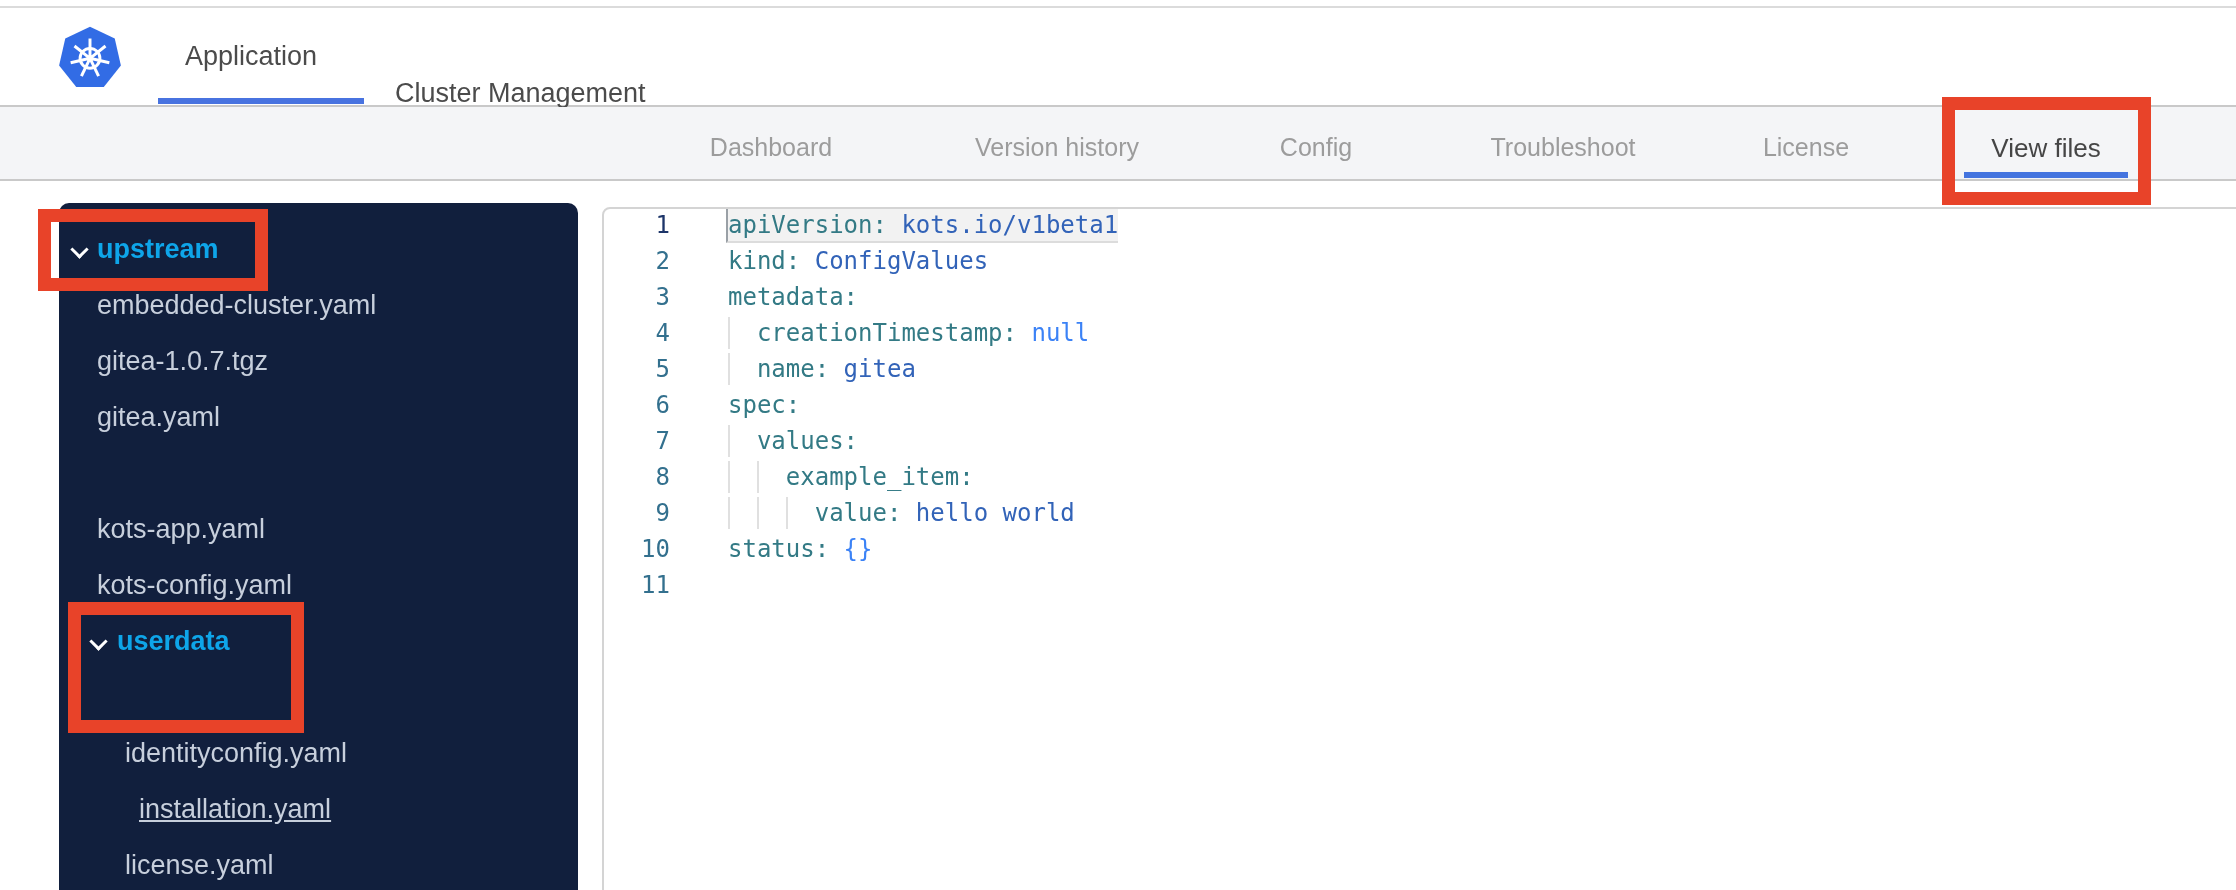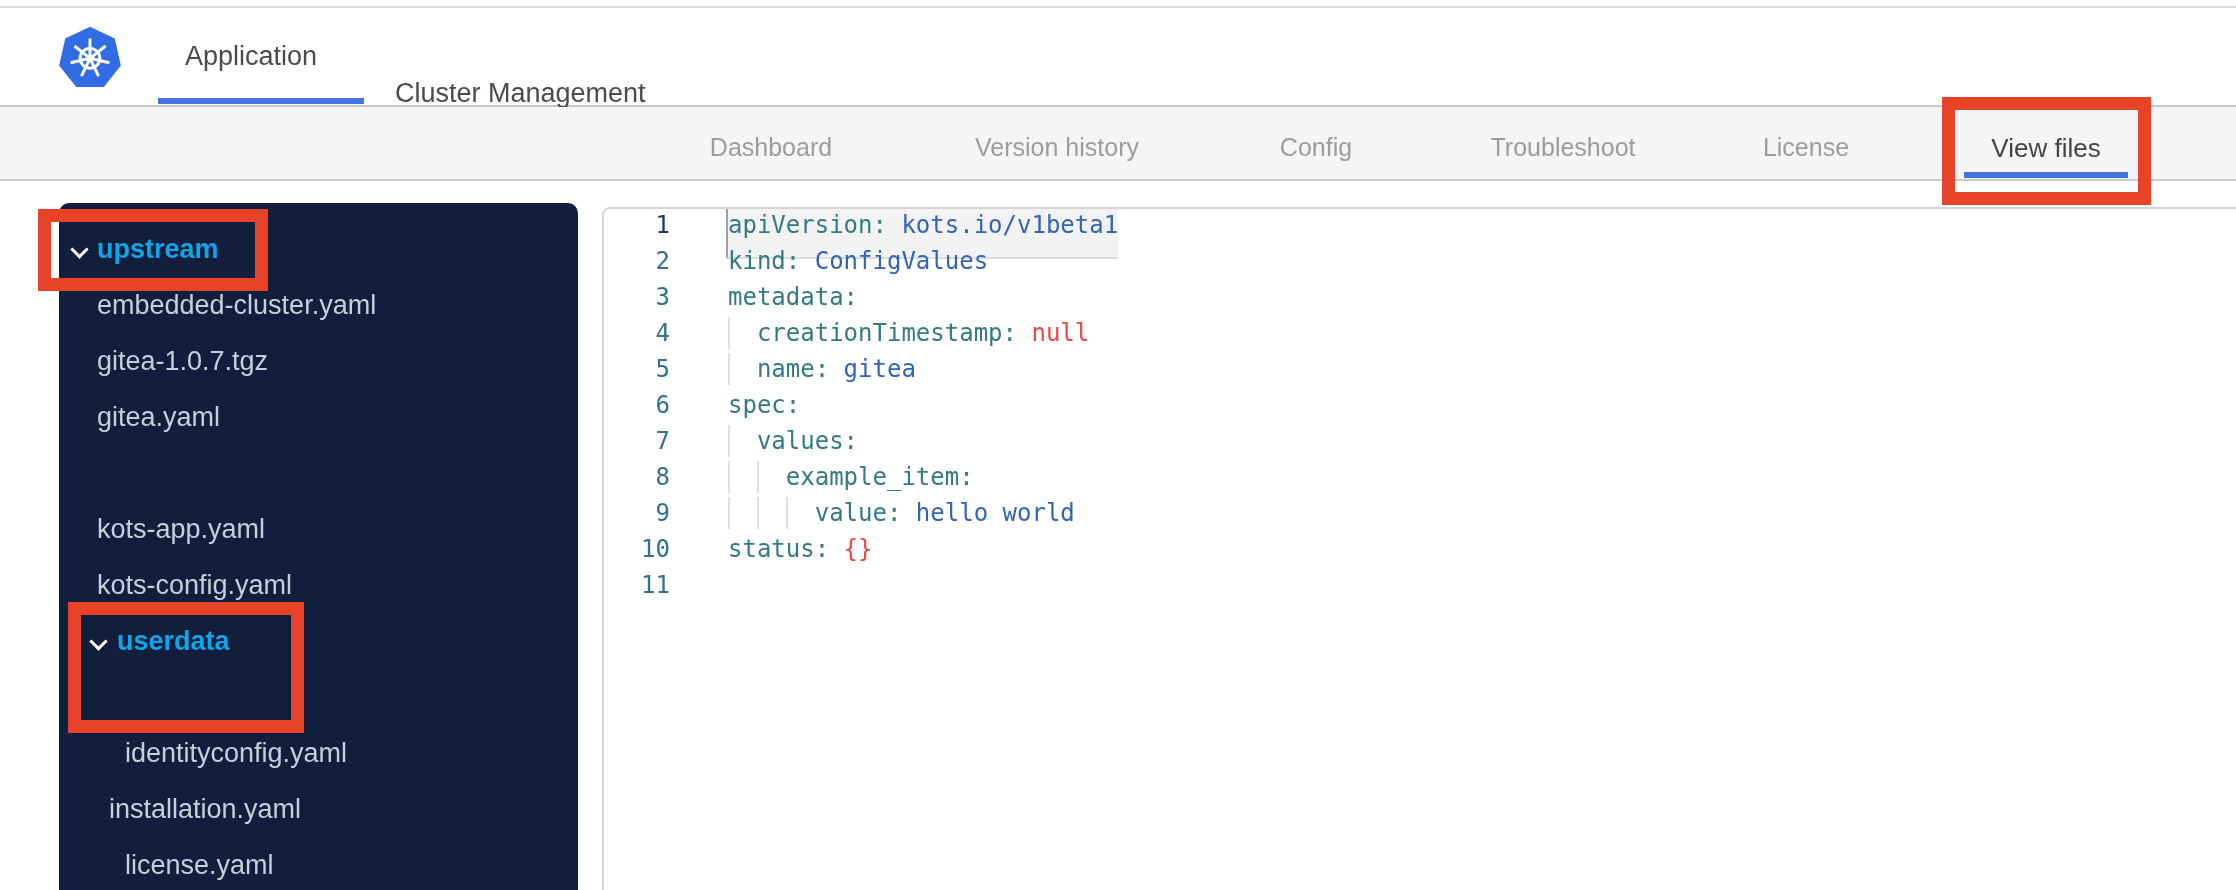--- a/index.html
+++ b/index.html
@@ -40,26 +40,26 @@
   
   .editor{position:absolute;left:602px;top:207px;width:1660px;height:700px;background:#fff;
           border:2px solid #d4d4d4;border-radius:8px 0 0 0;box-sizing:border-box;overflow:hidden;}
   .code-lines{margin-top:-2px;}
   .cline{position:relative;height:36px;line-height:36px;font-family:"DejaVu Sans Mono",monospace;
          font-size:24px;white-space:pre;}
   .gut{display:inline-block;width:66px;text-align:right;color:#33708e;vertical-align:top;}
   .cline.active .gut{color:#1d3569;}
   .ccode{position:relative;display:inline-block;margin-left:58px;vertical-align:top;height:36px;}
   .guide{position:absolute;top:2px;bottom:2px;width:2px;background:#e0e0e0;}
-  .chunk{display:inline-block;height:52px;}
+  .chunk{display:inline-block;height:36px;}
   .cline.active .chunk{background:#f2f2f2;border-left:2px solid #9aa0a6;margin-left:-2px;
                        border-bottom:2px solid #dcdcdc;box-sizing:border-box;}
   .tk-key{color:#337a85;}
   .tk-val{color:#3263b8;}
-  .tk-kw{color:#ef4444;}
+  .tk-kw{color:#3b82f6;}
   .tk-pl{color:#444;}
 
   
   .anno{position:absolute;border:13px solid #e84329;box-sizing:border-box;z-index:50;
         pointer-events:none;background:transparent;}
   .anno.upstream{left:38px;top:209px;width:230px;height:82px;}
   .anno.userdata{left:68px;top:602px;width:236px;height:131px;}
   .anno.viewfiles{left:1942px;top:97px;width:209px;height:108px;}
 </style>
 </head>
@@ -120,21 +120,21 @@
         <span class="tree-label" style="left: 38px;">kots-app.yaml</span>
       </div>
       <div class="tree-row folder" style="top: 410px;">
         <span class="chev" style="left: 33px;"></span>
         <span class="tree-label" style="left: 58px;">userdata</span>
       </div>
       <div class="tree-row file" style="top: 522px;">
         <span class="tree-label" style="left: 66px;">identityconfig.yaml</span>
       </div>
       <div class="tree-row file" style="top: 578px;">
-        <span class="tree-label" style="left: 50px;">installation.yaml</span>
+        <span class="tree-label" style="left: 80px; text-decoration: underline;">installation.yaml</span>
       </div>
       <div class="tree-row file" style="top: 634px;">
         <span class="tree-label" style="left: 66px;">license.yaml</span>
       </div>
     </div>
 
   <div class="editor">
     <div class="code-lines" id="code-lines">
         <div class="cline active"><span class="gut">1</span><span class="ccode"><span class="chunk"><span class="tk-key">apiVersion:</span><span class="tk-pl"> </span><span class="tk-val">kots.io/v1beta1</span></span></span></div>
         <div class="cline"><span class="gut">2</span><span class="ccode"><span class="chunk"><span class="tk-key">kind:</span><span class="tk-pl"> </span><span class="tk-val">ConfigValues</span></span></span></div>

